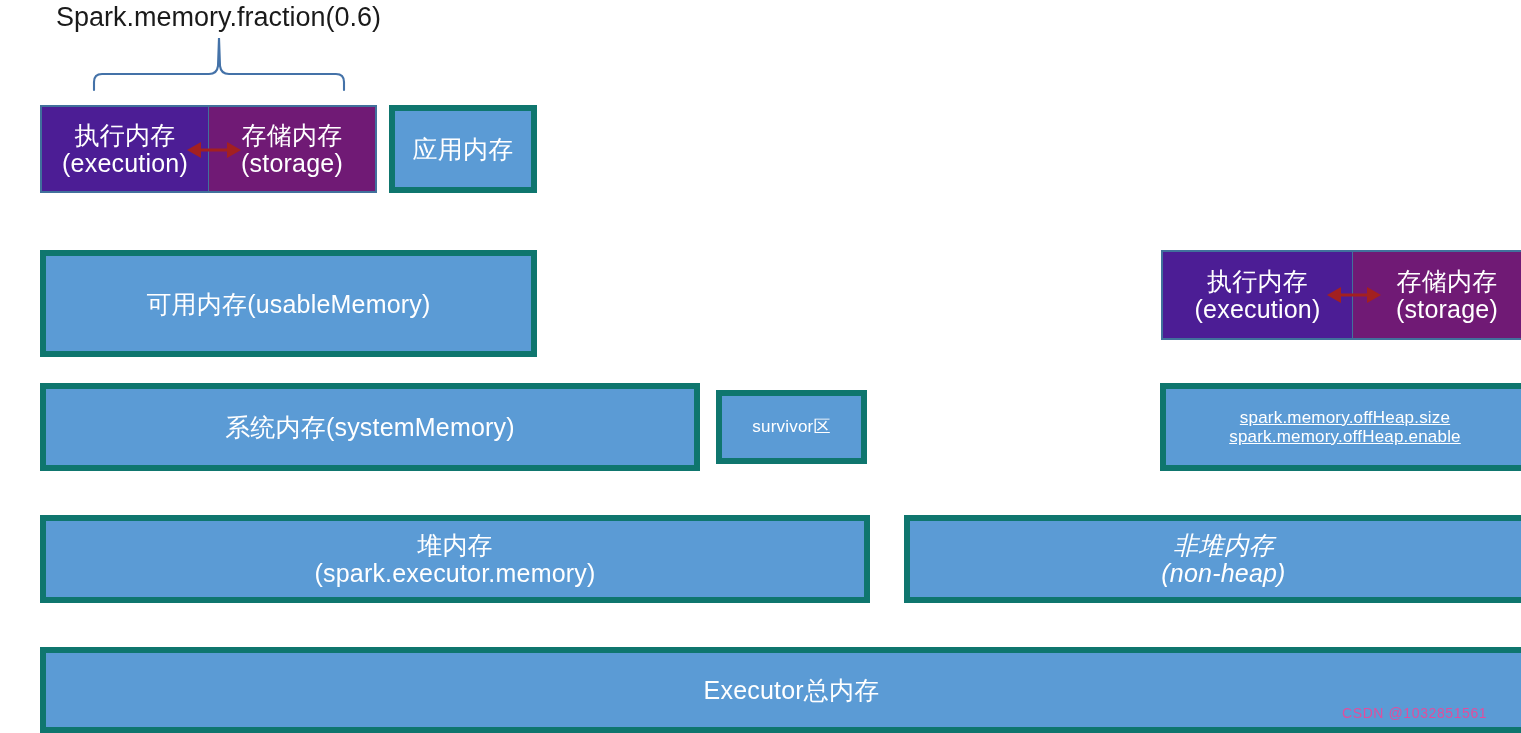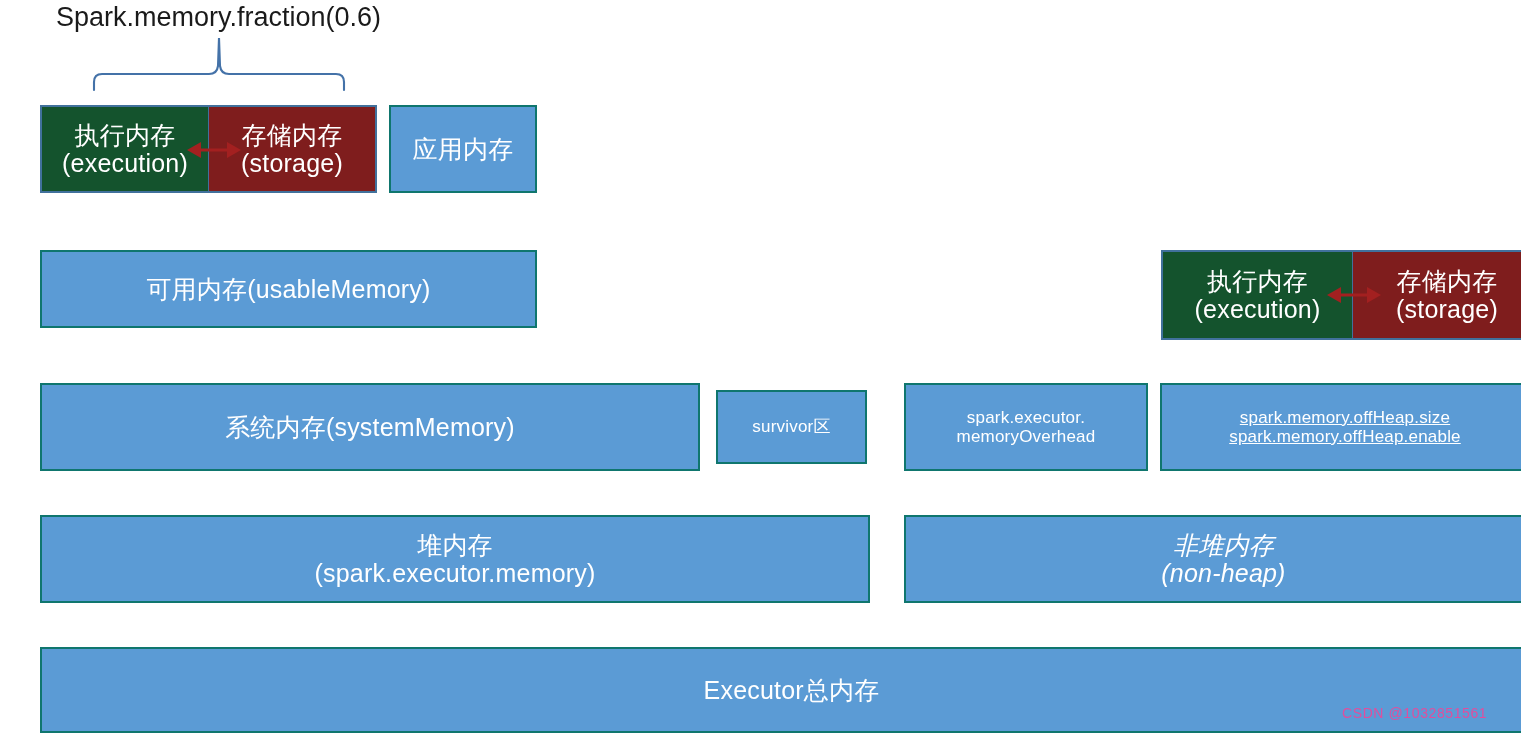--- a/index.html
+++ b/index.html
@@ -25,29 +25,29 @@
     align-items: center;
     justify-content: center;
     text-align: center;
     color: #ffffff;
     line-height: 1.12;
     white-space: pre-line;
     letter-spacing: 0.2px;
   }
   .blue {
     background: #5b9bd5;
-    border: 2px solid #0f766e;
+    border: 6px solid #0f766e;
   }
   .green {
-    background: #14532d;
+    background: #4c1d95;
     border: 2px solid #41719c;
     border-right: none;
   }
   .yellow {
-    background: #7f1d1d;
+    background: #701a75;
     border: 2px solid #41719c;
     border-left: 1px solid #41719c;
   }
   .title-text {
     position: absolute;
     color: #1a1a1a;
     font-size: 27px;
     white-space: nowrap;
   }
   .brace {
@@ -88,41 +88,39 @@
 (storage)</div>
 
   <svg class="arrow" style="left:155px; top:138px; width:54px; height:24px;" viewBox="0 0 54 24">
     <line x1="10" y1="12" x2="44" y2="12" stroke="#a32020" stroke-width="3"></line>
     <polygon points="0,12 14,4 14,20" fill="#a32020"></polygon>
     <polygon points="54,12 40,4 40,20" fill="#a32020"></polygon>
   </svg>
 
   <div class="box blue fs-lg" style="left:357px; top:105px; width:148px; height:88px;">应用内存</div>
 
-  <div class="box blue fs-lg" style="left:8px; top:250px; width:497px; height:78px;">可用内存(usableMemory)</div>
+  <div class="box blue fs-lg" style="left:8px; top:250px; width:497px; height:107px;">可用内存(usableMemory)</div>
 
 
   <div class="box green fs-lg" style="left:1129px; top:250px; width:191px; height:90px;">执行内存
 (execution)</div>
 
   <div class="box yellow fs-lg" style="left:1320px; top:250px; width:191px; height:90px;">存储内存
 (storage)</div>
 
   <svg class="arrow" style="left:1295px; top:283px; width:54px; height:24px;" viewBox="0 0 54 24">
     <line x1="10" y1="12" x2="44" y2="12" stroke="#a32020" stroke-width="3"></line>
     <polygon points="0,12 14,4 14,20" fill="#a32020"></polygon>
     <polygon points="54,12 40,4 40,20" fill="#a32020"></polygon>
   </svg>
 
   <div class="box blue fs-lg" style="left:8px; top:383px; width:660px; height:88px;">系统内存(systemMemory)</div>
 
   <div class="box blue fs-md" style="left:684px; top:390px; width:151px; height:74px;">survivor区</div>
 
-  <div class="box blue fs-md" style="left:872px; top:383px; width:244px; height:88px;">spark.executor.
-memoryOverhead</div>
 
   <div class="box blue fs-md" style="left:1128px; top:383px; width:370px; height:88px;text-decoration:underline;">spark.memory.offHeap.size
 spark.memory.offHeap.enable</div>
 
   <div class="box blue fs-lg" style="left:8px; top:515px; width:830px; height:88px;">堆内存
 (spark.executor.memory)</div>
 
   <div class="box blue fs-lg" style="left:872px; top:515px; width:639px; height:88px;font-style:italic;">非堆内存
 (non-heap)</div>
 

